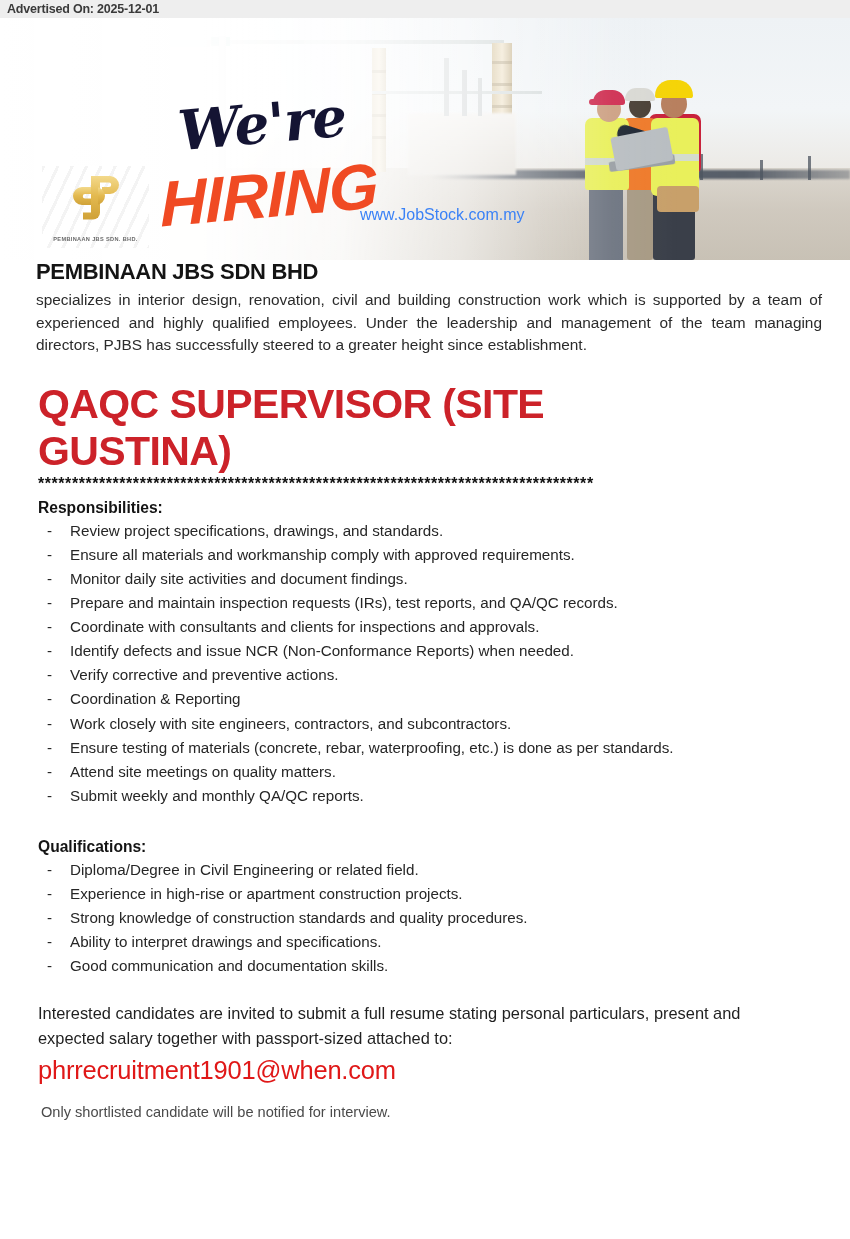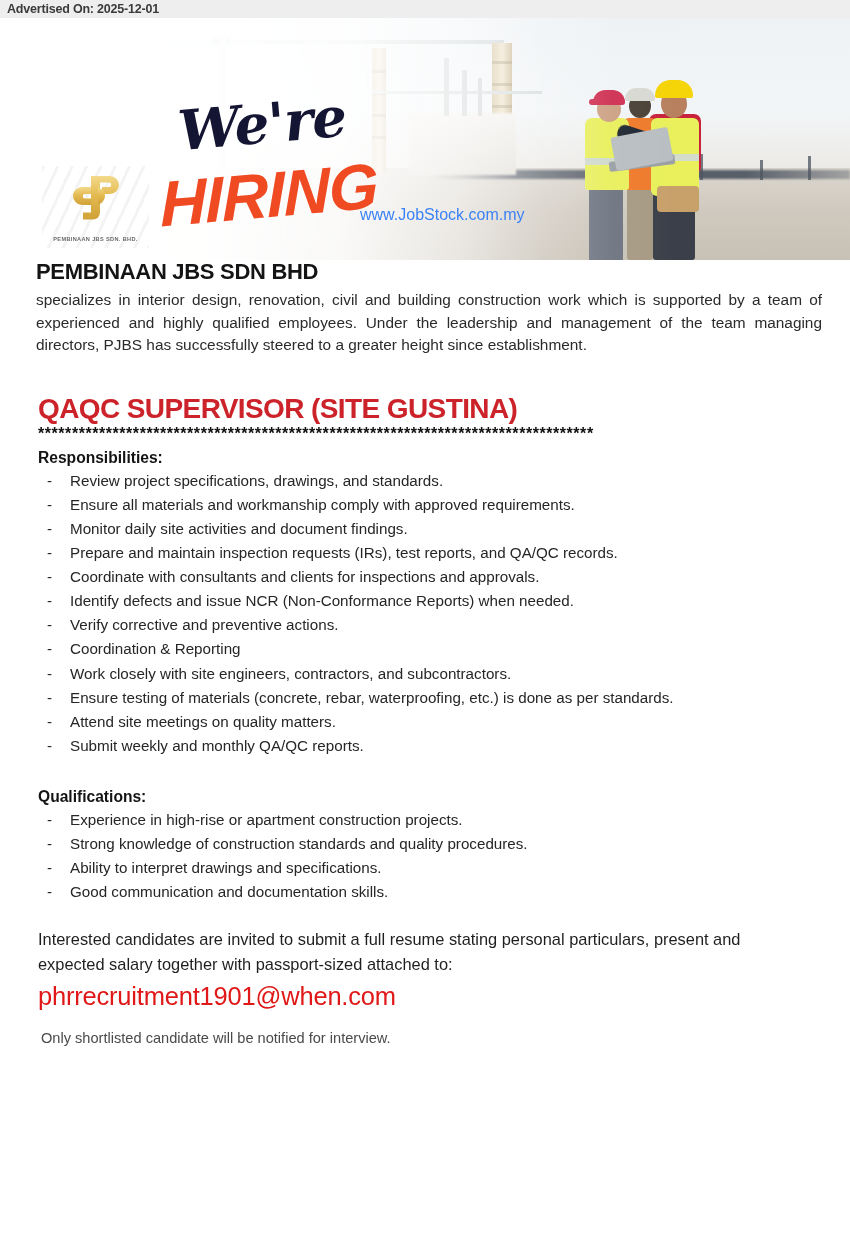--- a/index.html
+++ b/index.html
@@ -167,23 +167,23 @@
     letter-spacing:-.3px;
   }
   .company-desc {
     margin:4px 36px 0 36px; width:786px;
     font-family:"Liberation Sans", sans-serif;
     font-size:15.4px; line-height:22.6px;
     color:#2b2b2b; text-align:justify;
   }
 
   .job-title {
-    margin:36px 0 0 38px;
-    font-family:"Liberation Sans", sans-serif;
-    font-size:28px; font-weight:bold; color:#cc2229;
+    margin:24px 0 0 38px;
+    font-family:"Liberation Sans", sans-serif;
+    font-size:41px; font-weight:bold; color:#cc2229;
     letter-spacing:-.6px;
   }
   .divider {
     margin:1px 0 0 38px; width:790px; height:15px; overflow:hidden;
     font-family:"Liberation Sans", sans-serif;
     font-size:16px; font-weight:bold; color:#111111;
     letter-spacing:.55px; line-height:15px; white-space:nowrap;
   }
 
   .sec-head {
@@ -343,20 +343,21 @@
       <li>Verify corrective and preventive actions.</li>
       <li>Coordination &amp; Reporting</li>
       <li>Work closely with site engineers, contractors, and subcontractors.</li>
       <li>Ensure testing of materials (concrete, rebar, waterproofing, etc.) is done as per standards.</li>
       <li>Attend site meetings on quality matters.</li>
       <li>Submit weekly and monthly QA/QC reports.</li>
     </ul>
 
   <div class="sec-head quals">Qualifications:</div>
   <ul class="bullets" id="qual-list">
+      <li>Diploma/Degree in Civil Engineering or related field.</li>
       <li>Experience in high-rise or apartment construction projects.</li>
       <li>Strong knowledge of construction standards and quality procedures.</li>
       <li>Ability to interpret drawings and specifications.</li>
       <li>Good communication and documentation skills.</li>
     </ul>
 
 
   <div class="apply-text">Interested candidates are invited to submit a full resume stating personal particulars, present and expected salary together with passport-sized attached to:</div>
   <div class="email">phrrecruitment1901@when.com</div>
   <div class="note">Only shortlisted candidate will be notified for interview.</div>

